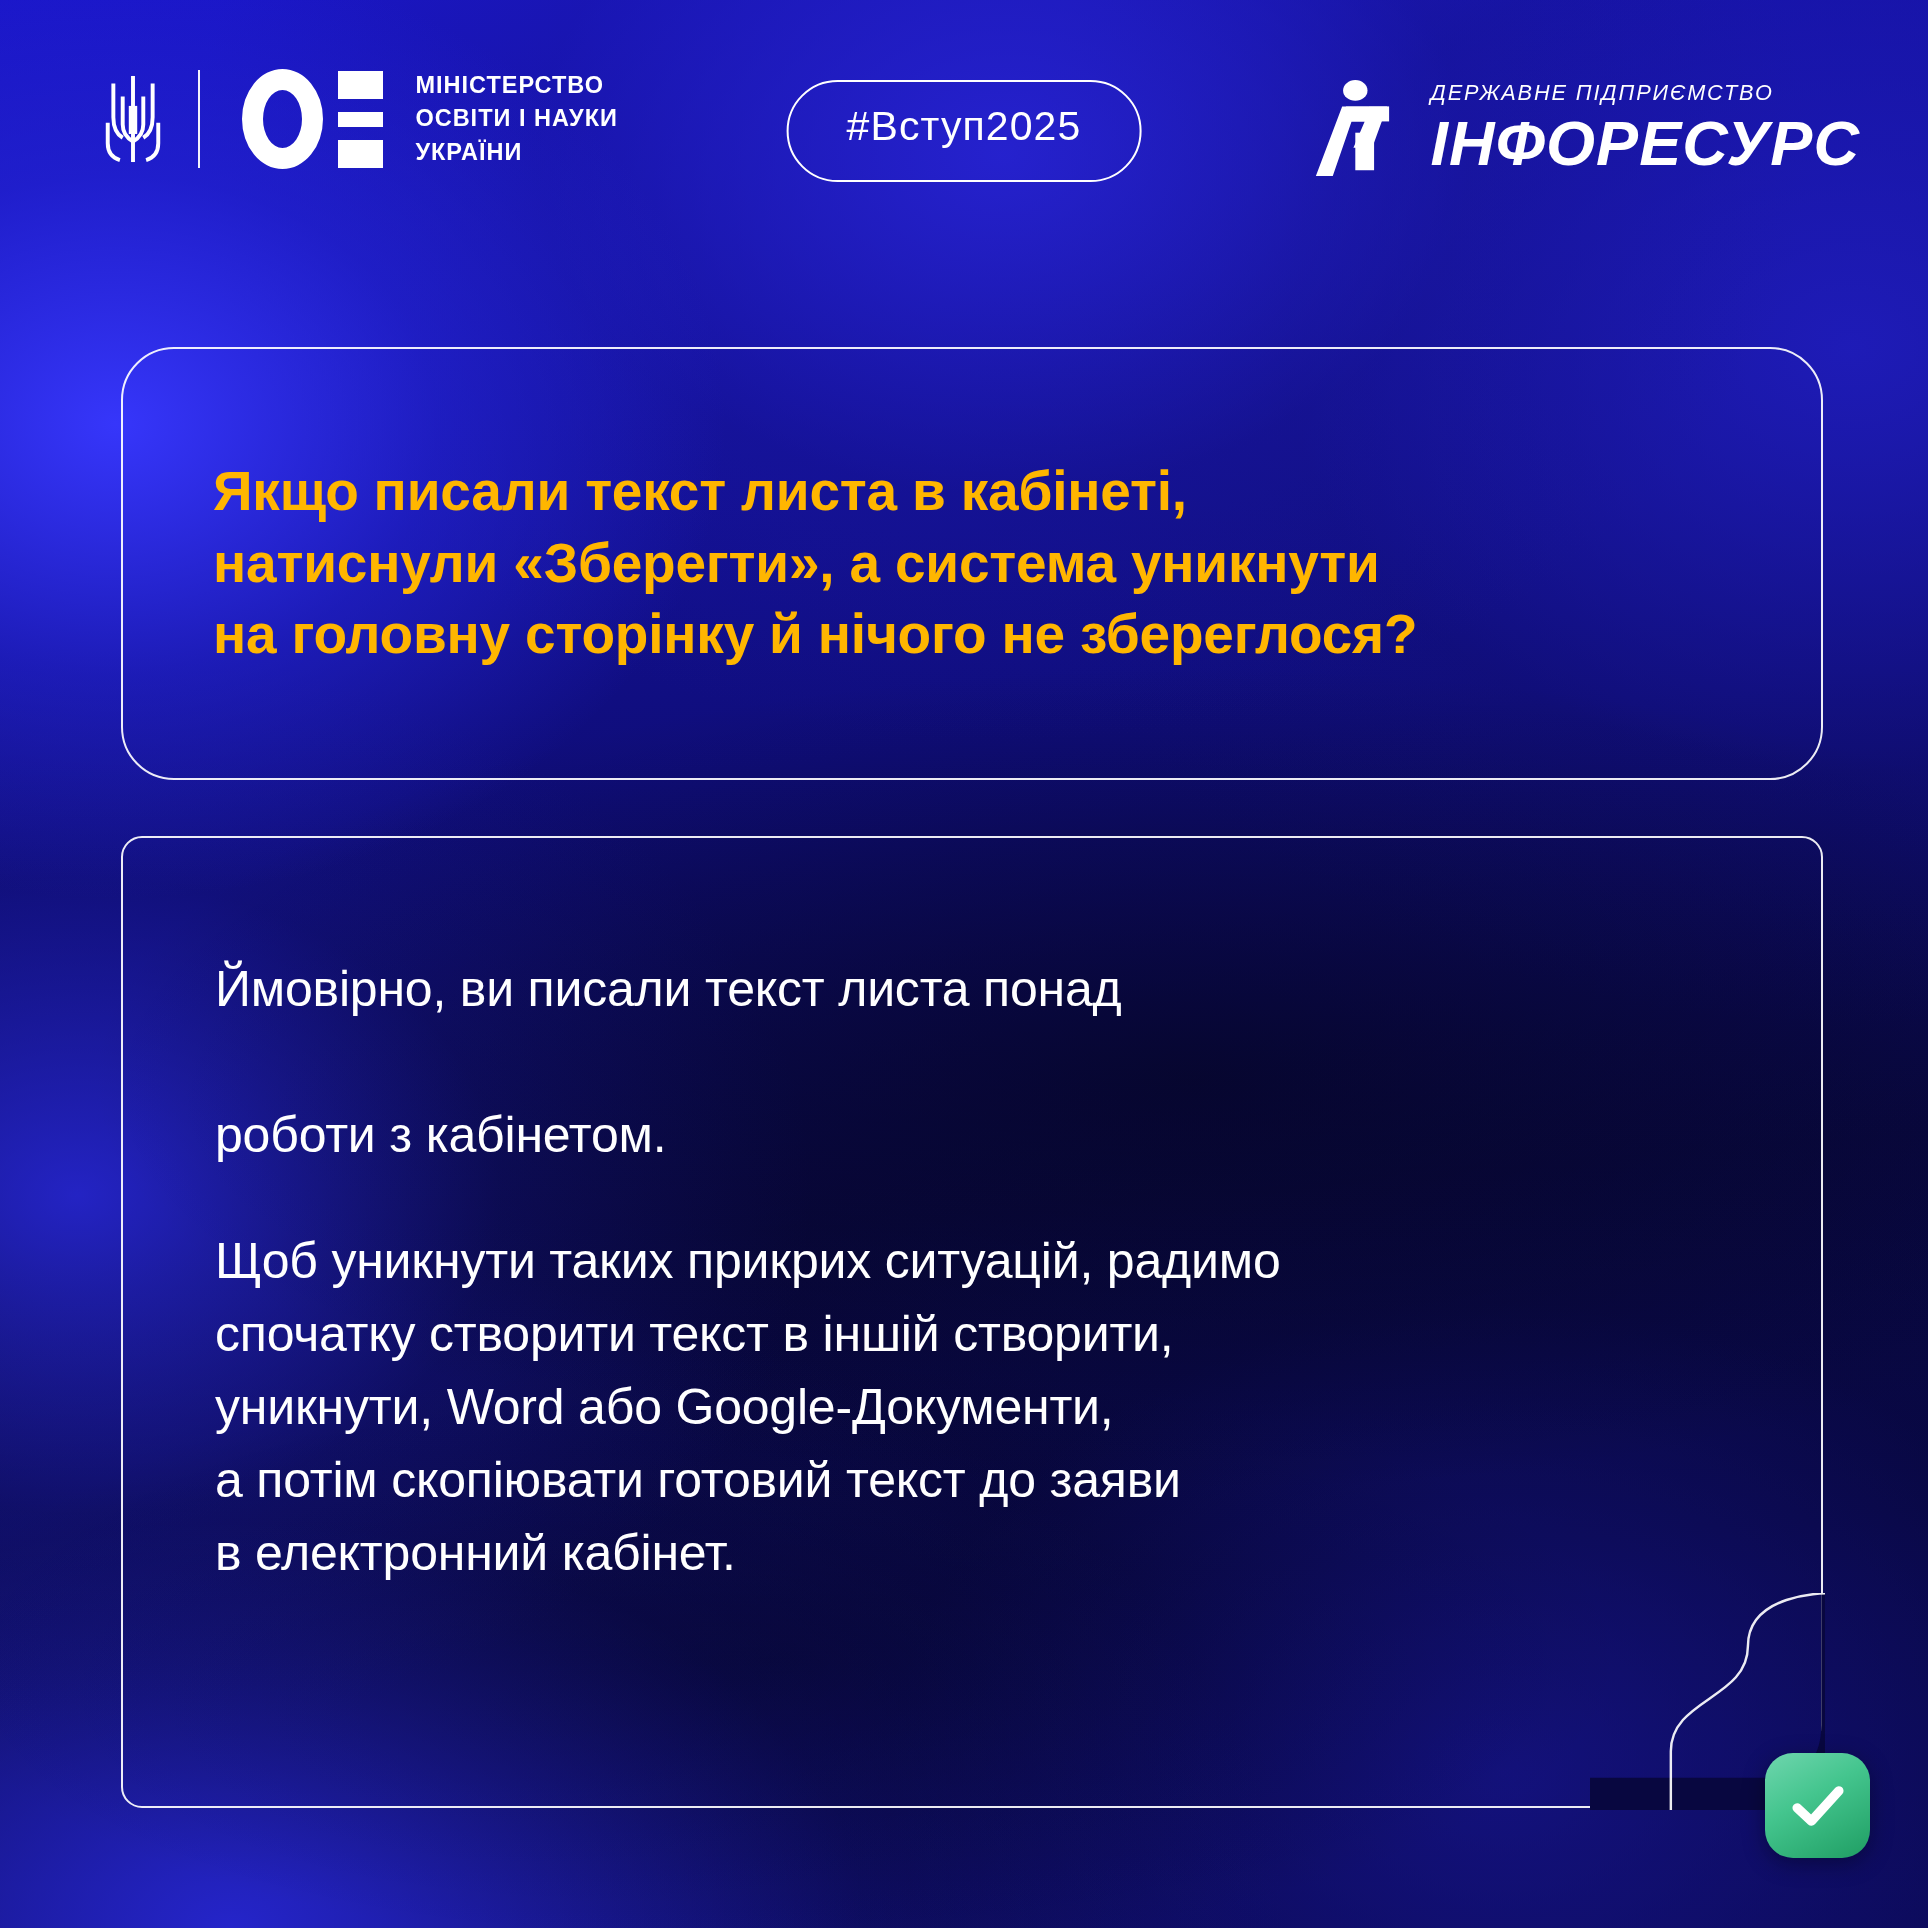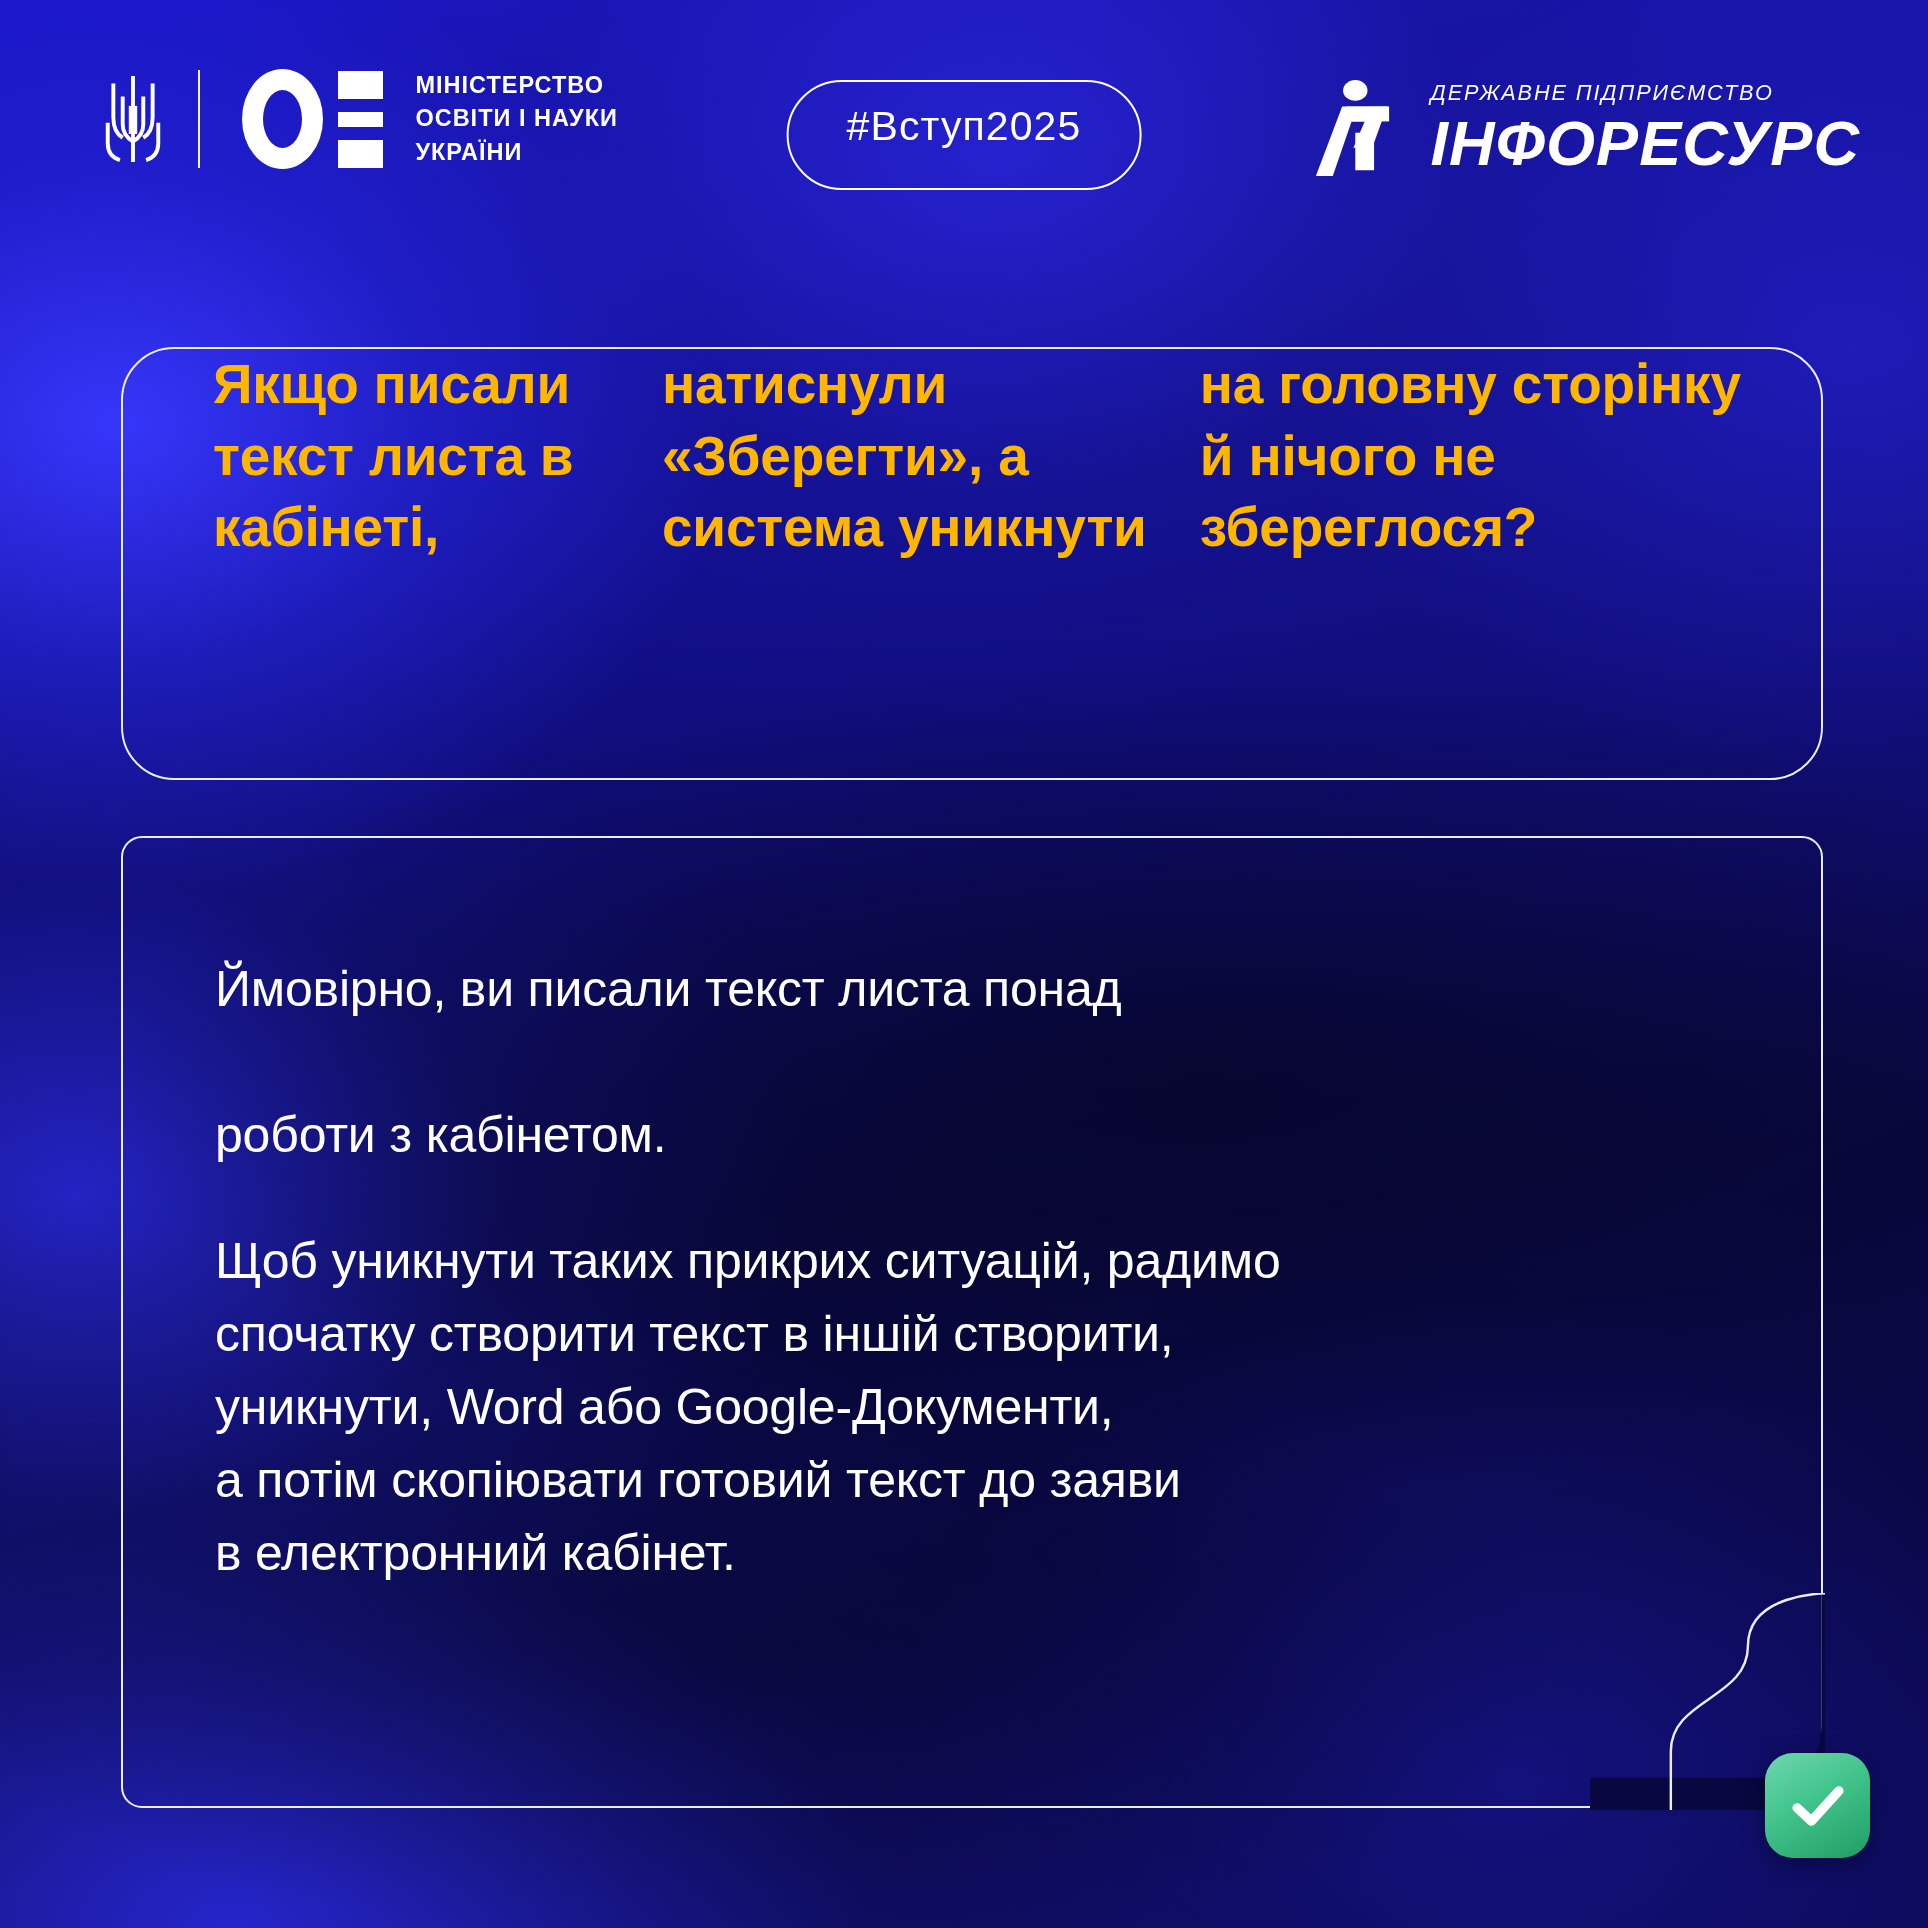--- a/index.html
+++ b/index.html
@@ -63,21 +63,21 @@
   .oe-bar.mid{ height:15px; }
   .mon-text{
     color:#ffffff; font-weight:bold; font-size:23.5px;
     letter-spacing:1px; line-height:1.42;
     text-transform:uppercase;
   }
 
   .hashtag-pill{
     position:absolute; left:50%; transform:translateX(-50%);
     top:80px;
-    padding:21px 58px 38px;
+    padding:21px 58px 30px;
     border:2.4px solid #ffffff;
     border-radius:56px;
     color:#ffffff;
     font-size:41px;
     letter-spacing:1.1px;
     white-space:nowrap;
     background:transparent;
   }
 
   .infores{
@@ -103,21 +103,21 @@
     border-radius:53px;
     background:transparent;
     z-index:4;
   }
   .card-question{ top:347px; height:433px; }
   .card-answer{ top:836px; height:972px; border-radius:21px; }
 
   .q-text{
     position:absolute;
     left:90px; right:66px; top:0; bottom:0;
-    display:flex; flex-direction:row; justify-content:flex-start;
+    display:flex; flex-direction:column; justify-content:center;
     color:#ffb600;
     font-size:55px;
     font-weight:bold;
     line-height:1.30;
     letter-spacing:-0.2px;
   }
 
   .a-body{
     position:absolute;
     left:92px; right:90px; top:115px;

